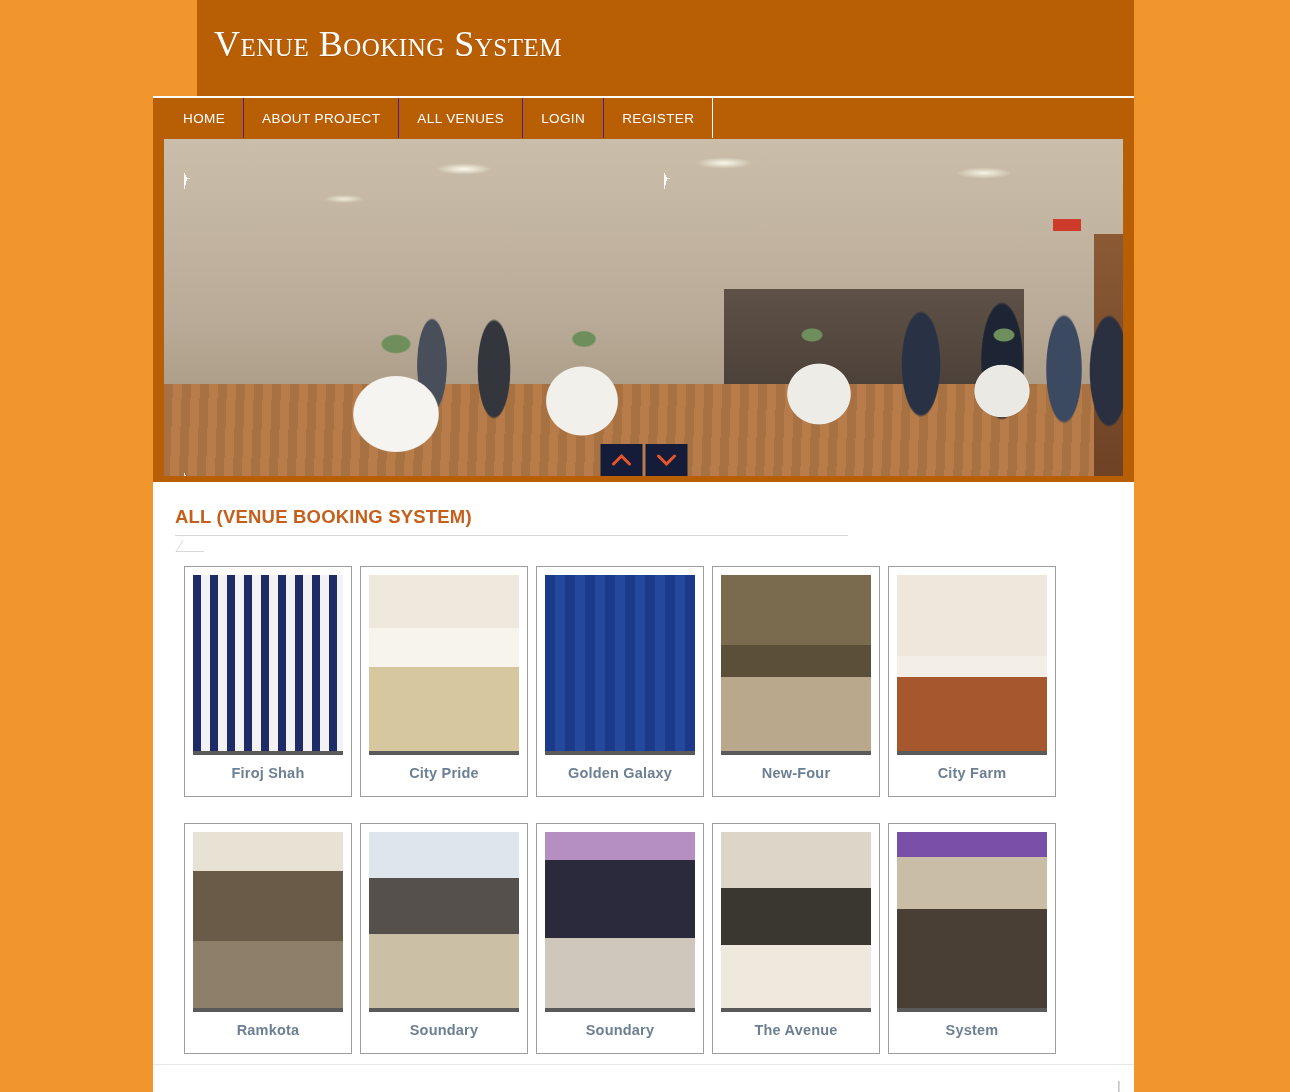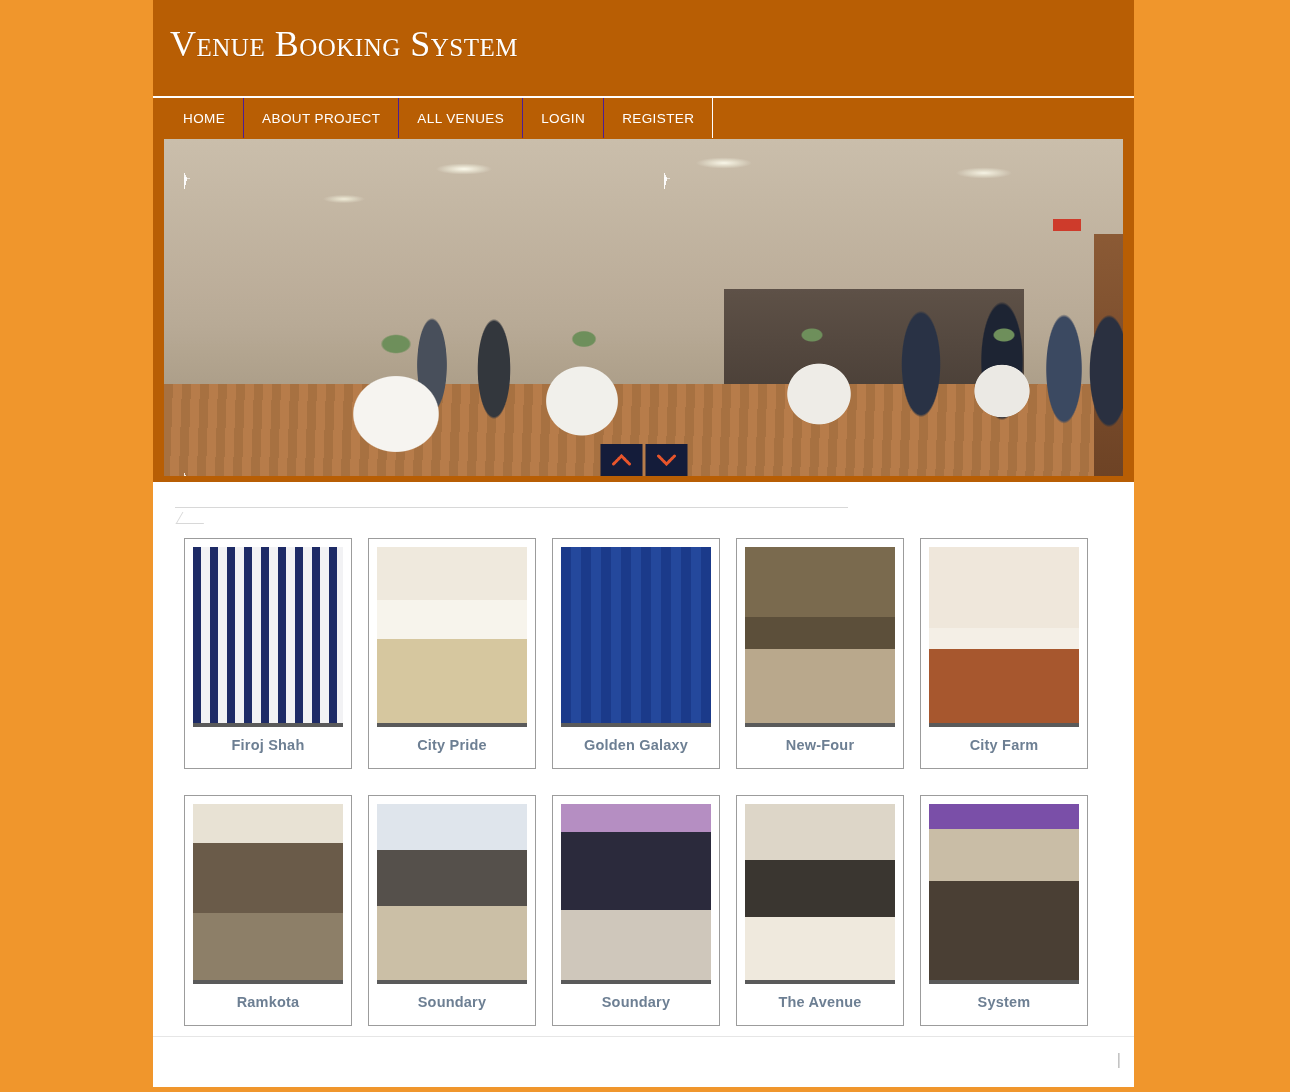--- a/index.html
+++ b/index.html
@@ -23,20 +23,21 @@
     margin: 0 0 0 153px;
     min-height: 1092px;
   }
 
   
   .site-header {
     background: #b85e04;
     height: 96px;
     padding: 0;
     position: relative;
+    margin-left: 44px;
   }
   .site-title {
     margin: 0;
     padding: 26px 0 0 17px;
     color: #ffffff;
     font-family: "Liberation Serif", serif;
     font-variant: small-caps;
     font-weight: normal;
     font-size: 36px;
     letter-spacing: 0.5px;
@@ -185,21 +186,21 @@
     height: 12px;
     border-left: 1px solid #d8d8d8;
     border-bottom: 1px solid #d8d8d8;
     transform: skewX(-30deg);
   }
 
   
   .venue-grid {
     display: grid;
     grid-template-columns: repeat(5, 168px);
-    gap: 26px 16px;
+    gap: 26px 8px;
     padding: 0 9px;
   }
   .venue-card {
     border: 1px solid #9c9c9c;
     background: #ffffff;
     padding: 8px 7px 6px 7px;
     text-align: center;
     cursor: pointer;
     height: 231px;
     display: flex;
@@ -319,20 +320,21 @@
           <svg width="20" height="12" viewBox="0 0 20 12">
             <polyline points="2,2 10,10 18,2" fill="none" stroke="#e8552b" stroke-width="3" stroke-dasharray="2 1.6" stroke-linecap="round"></polyline>
           </svg>
         </button>
       </div>
     </div>
   </div>
 
   <main class="content">
     <div class="section-head">
+      <h2 class="section-title">ALL (VENUE BOOKING SYSTEM)</h2>
       <div class="section-rule"></div>
       <div class="section-notch"></div>
     </div>
 
     <div class="venue-grid" id="venue-grid">
         <div class="venue-card">
           <div class="venue-thumb">
             <div class="ph ph-firoj"></div>
           </div>
           <div class="venue-name">Firoj Shah</div>

